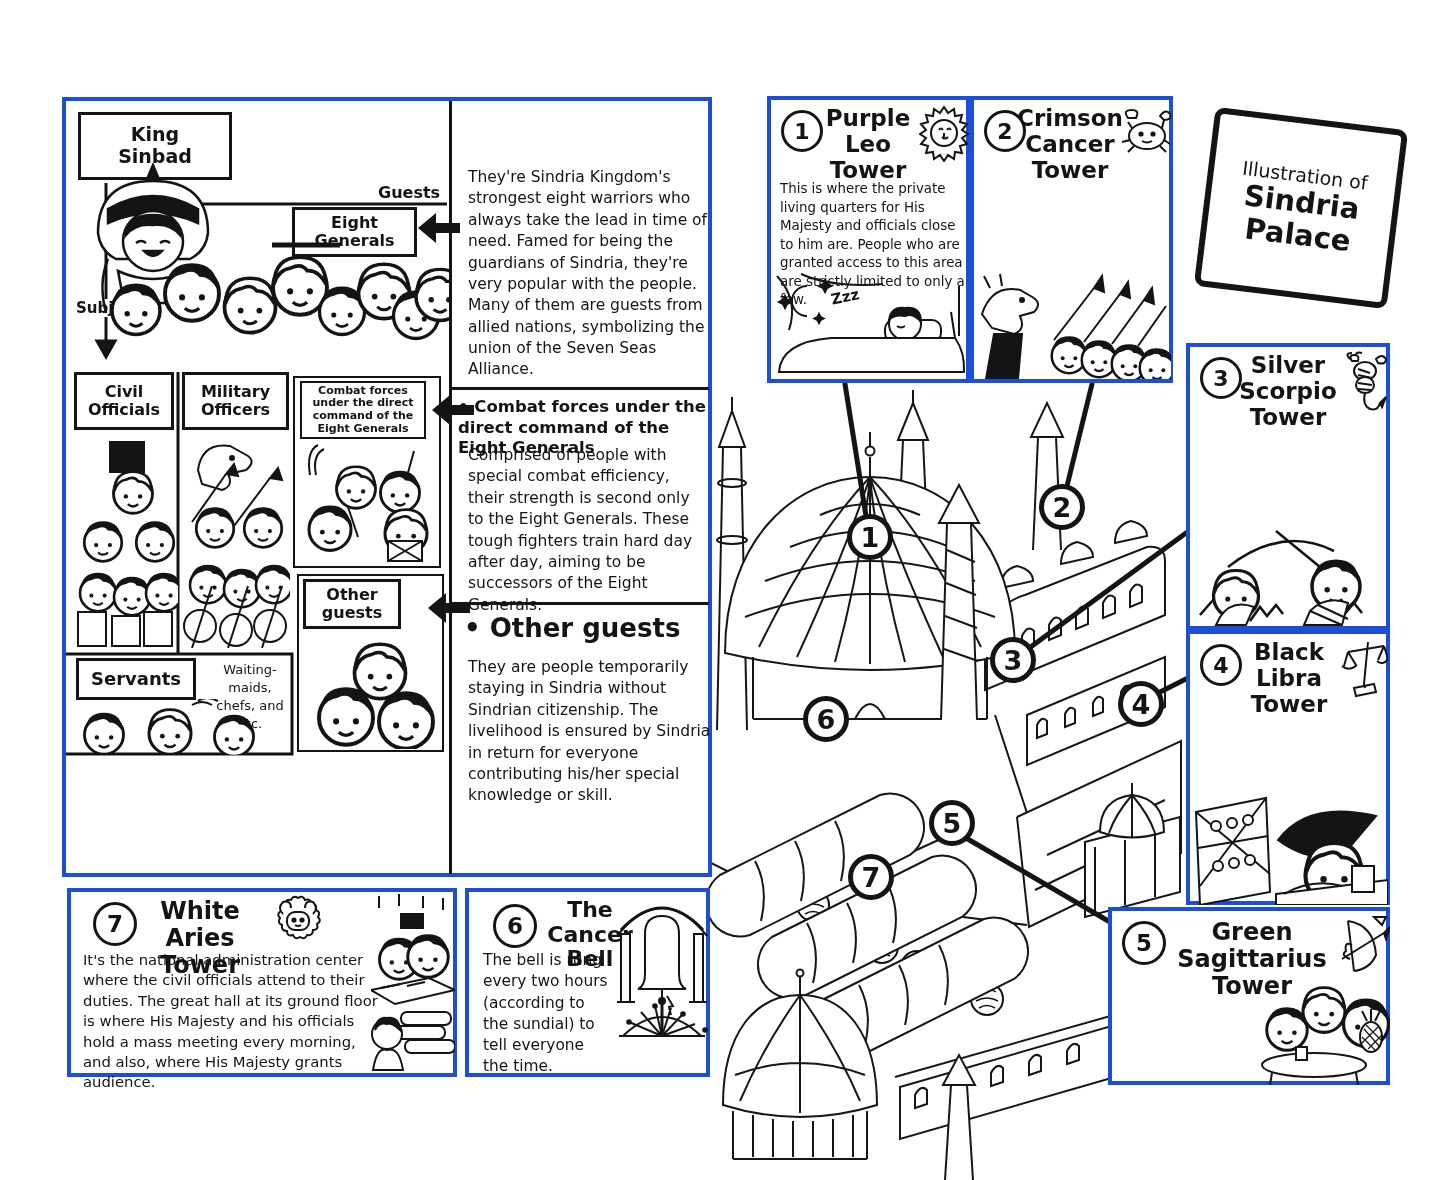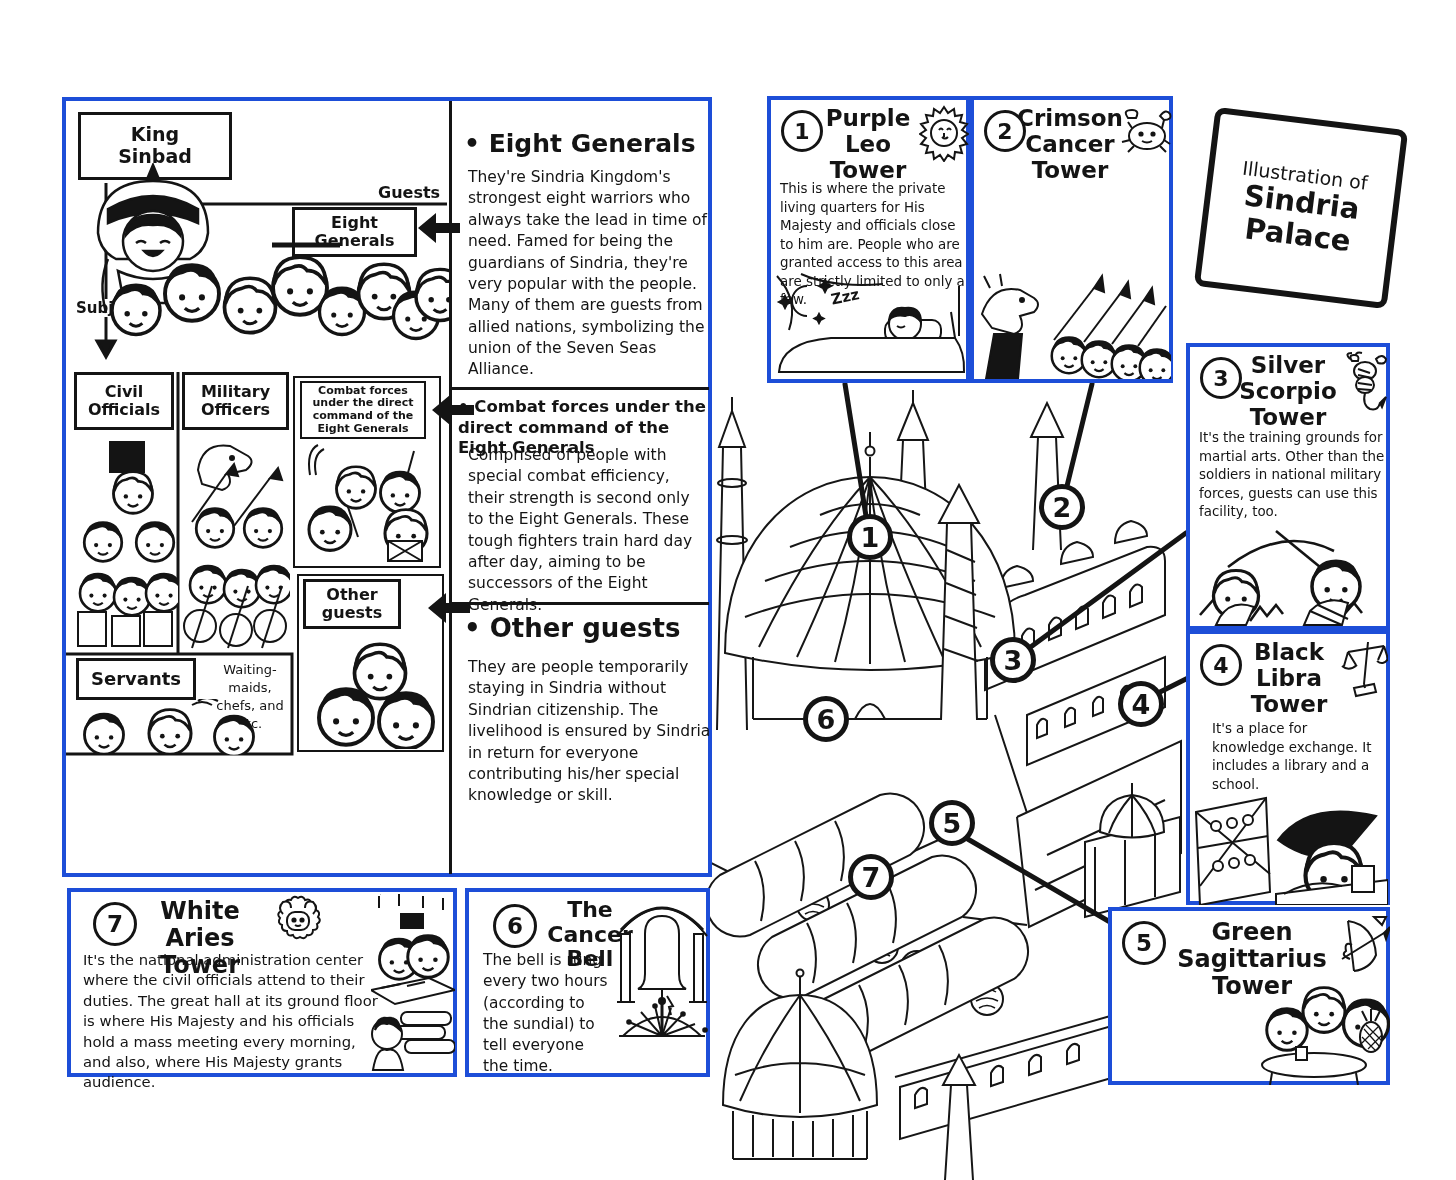--- a/index.html
+++ b/index.html
@@ -273,21 +273,20 @@
     <use href="#hd" transform="translate(6,42) scale(1.8)"></use>
     <use href="#hd" transform="translate(66,46) scale(1.8)"></use>
   </svg>
   <svg class="abs" style="left:6px;top:598px" width="200" height="56" viewBox="0 0 200 56">
     <use href="#hd" transform="translate(6,2) scale(1.3)"></use>
     <use href="#hl" transform="translate(70,-2) scale(1.4)"></use>
     <use href="#hd" transform="translate(136,4) scale(1.3)"></use>
     <path d="M120 6 Q130 0 140 6 M126 2 Q134 -4 146 2" stroke="#141414" fill="#fff" stroke-width="2"></path>
   </svg>
 
-  <div class="abs" style="left:398px;top:28px;width:250px;font-size:25px;font-weight:bold">• Eight Generals</div>
   <div class="abs body-text" style="left:402px;top:66px;width:245px;font-size:15.5px">They're Sindria Kingdom's strongest eight warriors who always take the lead in time of need. Famed for being the guardians of Sindria, they're very popular with the people. Many of them are guests from allied nations, symbolizing the union of the Seven Seas Alliance.</div>
   <div class="abs" style="left:392px;top:296px;width:255px;font-size:16.5px;font-weight:bold;line-height:1.25">• Combat forces under the direct command of the Eight Generals</div>
   <div class="abs body-text" style="left:402px;top:344px;width:240px;font-size:15.5px">Comprised of people with special combat efficiency, their strength is second only to the Eight Generals. These tough fighters train hard day after day, aiming to be successors of the Eight Generals.</div>
   <div class="abs" style="left:398px;top:512px;width:250px;font-size:26px;font-weight:bold">• Other guests</div>
   <div class="abs body-text" style="left:402px;top:556px;width:245px;font-size:15.5px">They are people temporarily staying in Sindria without Sindrian citizenship. The livelihood is ensured by Sindria in return for everyone contributing his/her special knowledge or skill.</div>
 
   <svg class="abs" style="left:352px;top:112px" width="42" height="30" viewBox="0 0 42 30">
     <polygon points="0,15 18,0 18,10 42,10 42,20 18,20 18,30" fill="#141414"></polygon>
       </svg>
   <svg class="abs" style="left:366px;top:294px" width="42" height="30" viewBox="0 0 42 30">
@@ -378,21 +377,20 @@
     <g stroke="#141414" fill="#fff" stroke-width="2">
       <path d="M8 8 Q2 2 10 2 M14 8 Q12 0 20 2 M34 8 Q44 2 40 10" fill="none"></path>
       <path d="M10 10 Q6 4 12 4 Q18 4 16 10 Z M34 8 Q40 2 44 8 Q44 14 36 12 Z"></path>
       <ellipse cx="23" cy="20" rx="11" ry="9"></ellipse>
       <ellipse cx="23" cy="34" rx="9" ry="8"></ellipse>
       <path d="M16 18 L28 22 M16 24 L30 27 M16 32 L30 34 M16 38 L29 39" fill="none"></path>
       <path d="M23 42 Q20 54 28 58 Q36 60 38 52" fill="none"></path>
       <path d="M38 52 L44 46 L40 56 Z" fill="#141414"></path>
     </g>
   </svg>
-  <div class="abs body-text" style="left:9px;top:82px;width:186px;font-size:13.4px">It's the training grounds for martial arts. Other than the soldiers in national military forces, guests can use this facility, too.</div>
   <svg class="abs" style="left:2px;top:176px" width="196" height="103" viewBox="0 0 196 103">
     <g stroke="#141414" fill="none" stroke-width="2.6">
       <path d="M36 44 Q90 2 142 28"></path>
       <line x1="128" y1="44" x2="84" y2="8"></line>
       <path d="M8 92 l14 -16 8 10 M58 98 l10 -14 7 9 l9 -11 7 9 M150 94 l12 -14 8 10"></path>
     </g>
     <use href="#hl" transform="translate(14,34) scale(1.5)"></use>
     <use href="#hd" transform="translate(112,22) scale(1.6)"></use>
     <g stroke="#141414" fill="#fff" stroke-width="2">
       <path d="M28 94 Q40 76 62 84 L54 102 L24 102 Z"></path>
@@ -410,21 +408,20 @@
   <svg class="abs" style="left:150px;top:6px" width="48" height="58" viewBox="0 0 48 58">
     <g stroke="#141414" fill="none" stroke-width="2">
       <line x1="28" y1="2" x2="24" y2="44"></line>
       <line x1="8" y1="12" x2="44" y2="6"></line>
       <path d="M8 12 L4 26 M8 12 L16 25 M2 26 Q9 32 17 25"></path>
       <path d="M44 6 L38 20 M44 6 L48 19 M37 21 Q43 26 48 19"></path>
       <path d="M14 48 L34 44 L36 52 L16 56 Z" fill="#fff"></path>
       <line x1="24" y1="44" x2="25" y2="48"></line>
     </g>
   </svg>
-  <div class="abs body-text" style="left:22px;top:86px;width:168px;font-size:13.4px">It's a place for knowledge exchange. It includes a library and a school.</div>
   <svg class="abs" style="left:2px;top:148px" width="196" height="123" viewBox="0 0 196 123">
     <g stroke="#141414" fill="#fff" stroke-width="2">
       <path d="M4 30 L74 16 L78 110 L8 123 Z"></path>
       <path d="M4 30 L78 92 M74 16 L8 104 M6 66 L76 54" fill="none"></path>
       <circle cx="24" cy="44" r="5"></circle>
           <circle cx="40" cy="41" r="5"></circle>
           <circle cx="56" cy="38" r="5"></circle>
       <circle cx="26" cy="84" r="5"></circle>
           <circle cx="42" cy="81" r="5"></circle>
           <circle cx="58" cy="78" r="5"></circle>

